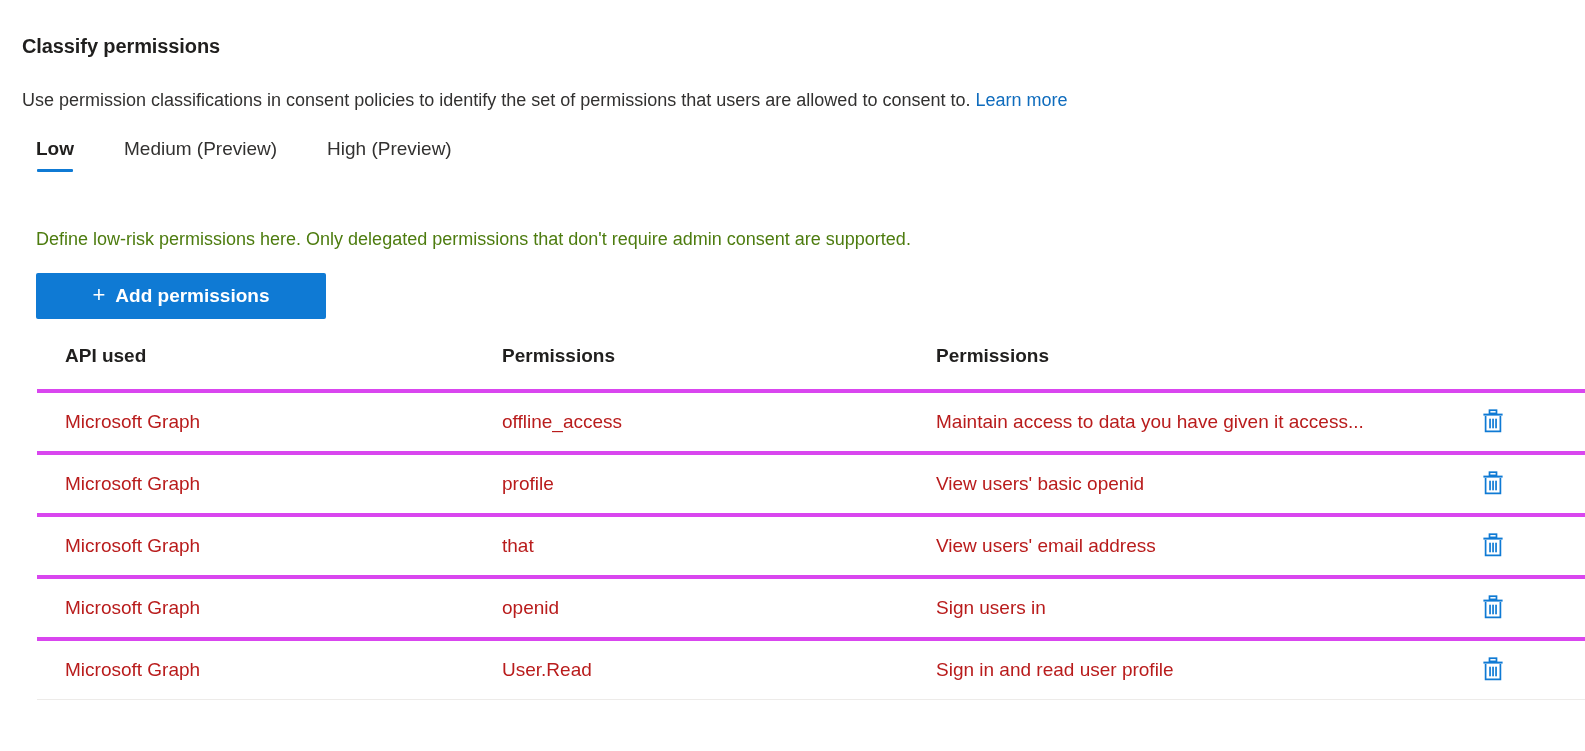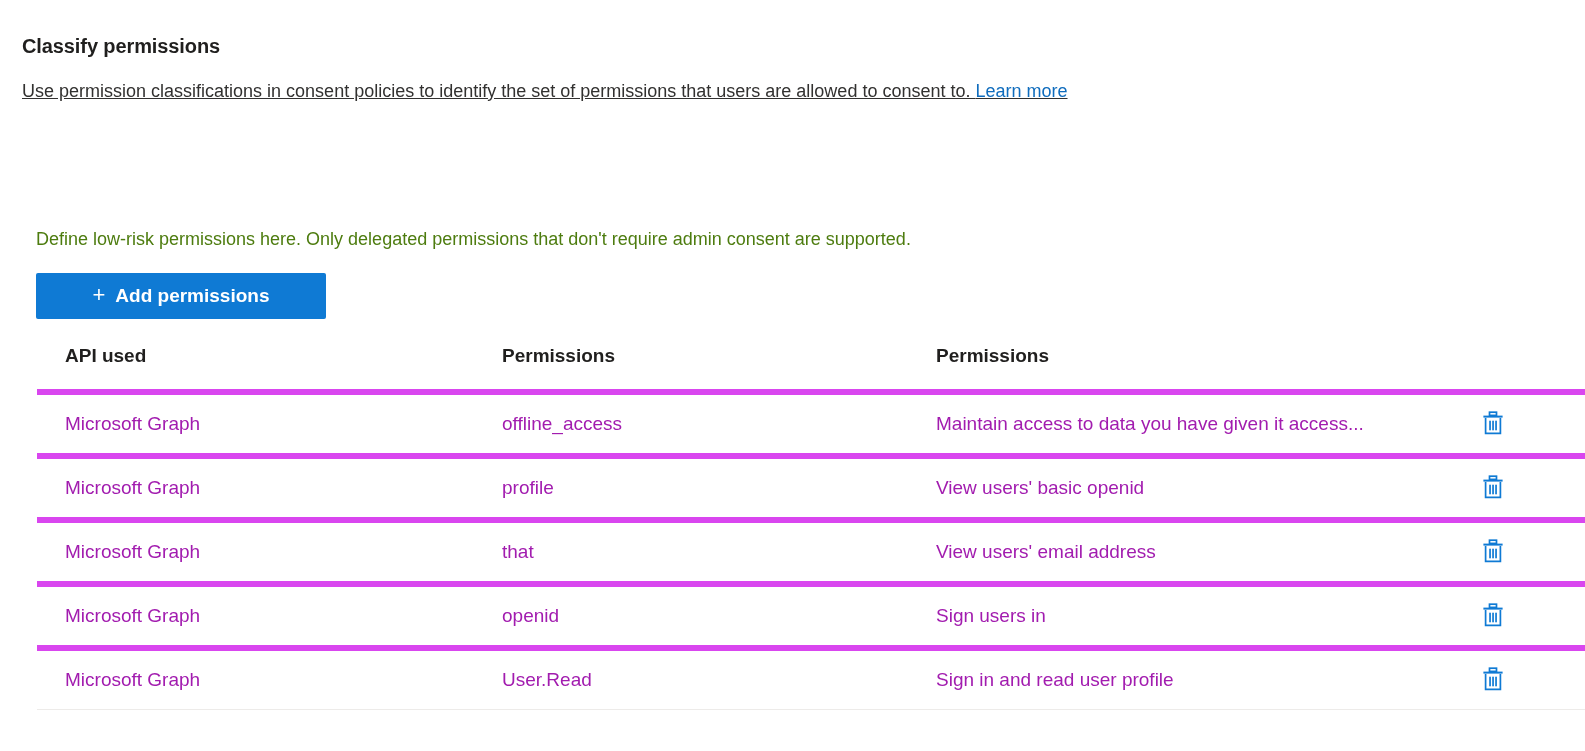--- a/index.html
+++ b/index.html
@@ -29,26 +29,25 @@
     top: 22px;
     font-size: 20px;
     font-weight: bold;
     color: #201f1e;
     letter-spacing: -0.1px;
   }
 
   .page-description {
     position: absolute;
     left: 22px;
-    top: 81px;
+    top: 90px;
     font-size: 18px;
     font-weight: normal;
     color: #323130;
     white-space: nowrap;
-    text-decoration: underline;
   }
   .page-description .learn-more {
     color: #0f6cbd;
     text-decoration: none;
     cursor: pointer;
   }
 
   .tabs {
     position: absolute;
     left: 36px;
@@ -133,22 +132,22 @@
   .perm-table th {
     text-align: left;
     font-size: 19px;
     font-weight: bold;
     color: #201f1e;
     padding: 0 0 22px 0;
     border: none;
   }
   .perm-table td {
     font-size: 19px;
-    color: #a21caf;
-    border-top: 6px solid #d946ef;
+    color: #b91c1c;
+    border-top: 4px solid #d946ef;
     height: 58px;
     padding: 0;
     vertical-align: middle;
   }
   .perm-table tbody tr:last-child td {
     border-bottom: 1px solid #edebe9;
   }
   .col-api    { width: 437px; padding-left: 28px !important; }
   .col-perm   { width: 434px; }
   .col-desc   { width: 520px; overflow: hidden; white-space: nowrap; text-overflow: ellipsis; }
@@ -174,20 +173,25 @@
 <body>
 
 <div class="page">
 
   <h1 class="page-title">Classify permissions</h1>
 
   <div class="page-description">
     <span>Use permission classifications in consent policies to identify the set of permissions that users are allowed to consent to. </span><a class="learn-more" href="#">Learn more</a>
   </div>
 
+  <div class="tabs">
+    <div class="tab active">Low</div>
+    <div class="tab">Medium (Preview)</div>
+    <div class="tab">High (Preview)</div>
+  </div>
 
   <div class="section-note">Define low-risk permissions here. Only delegated permissions that don't require admin consent are supported.</div>
 
   <button class="add-button">
     <span class="plus-glyph">+</span>
     <span>Add permissions</span>
   </button>
 
   <div class="perm-table">
     <table>

